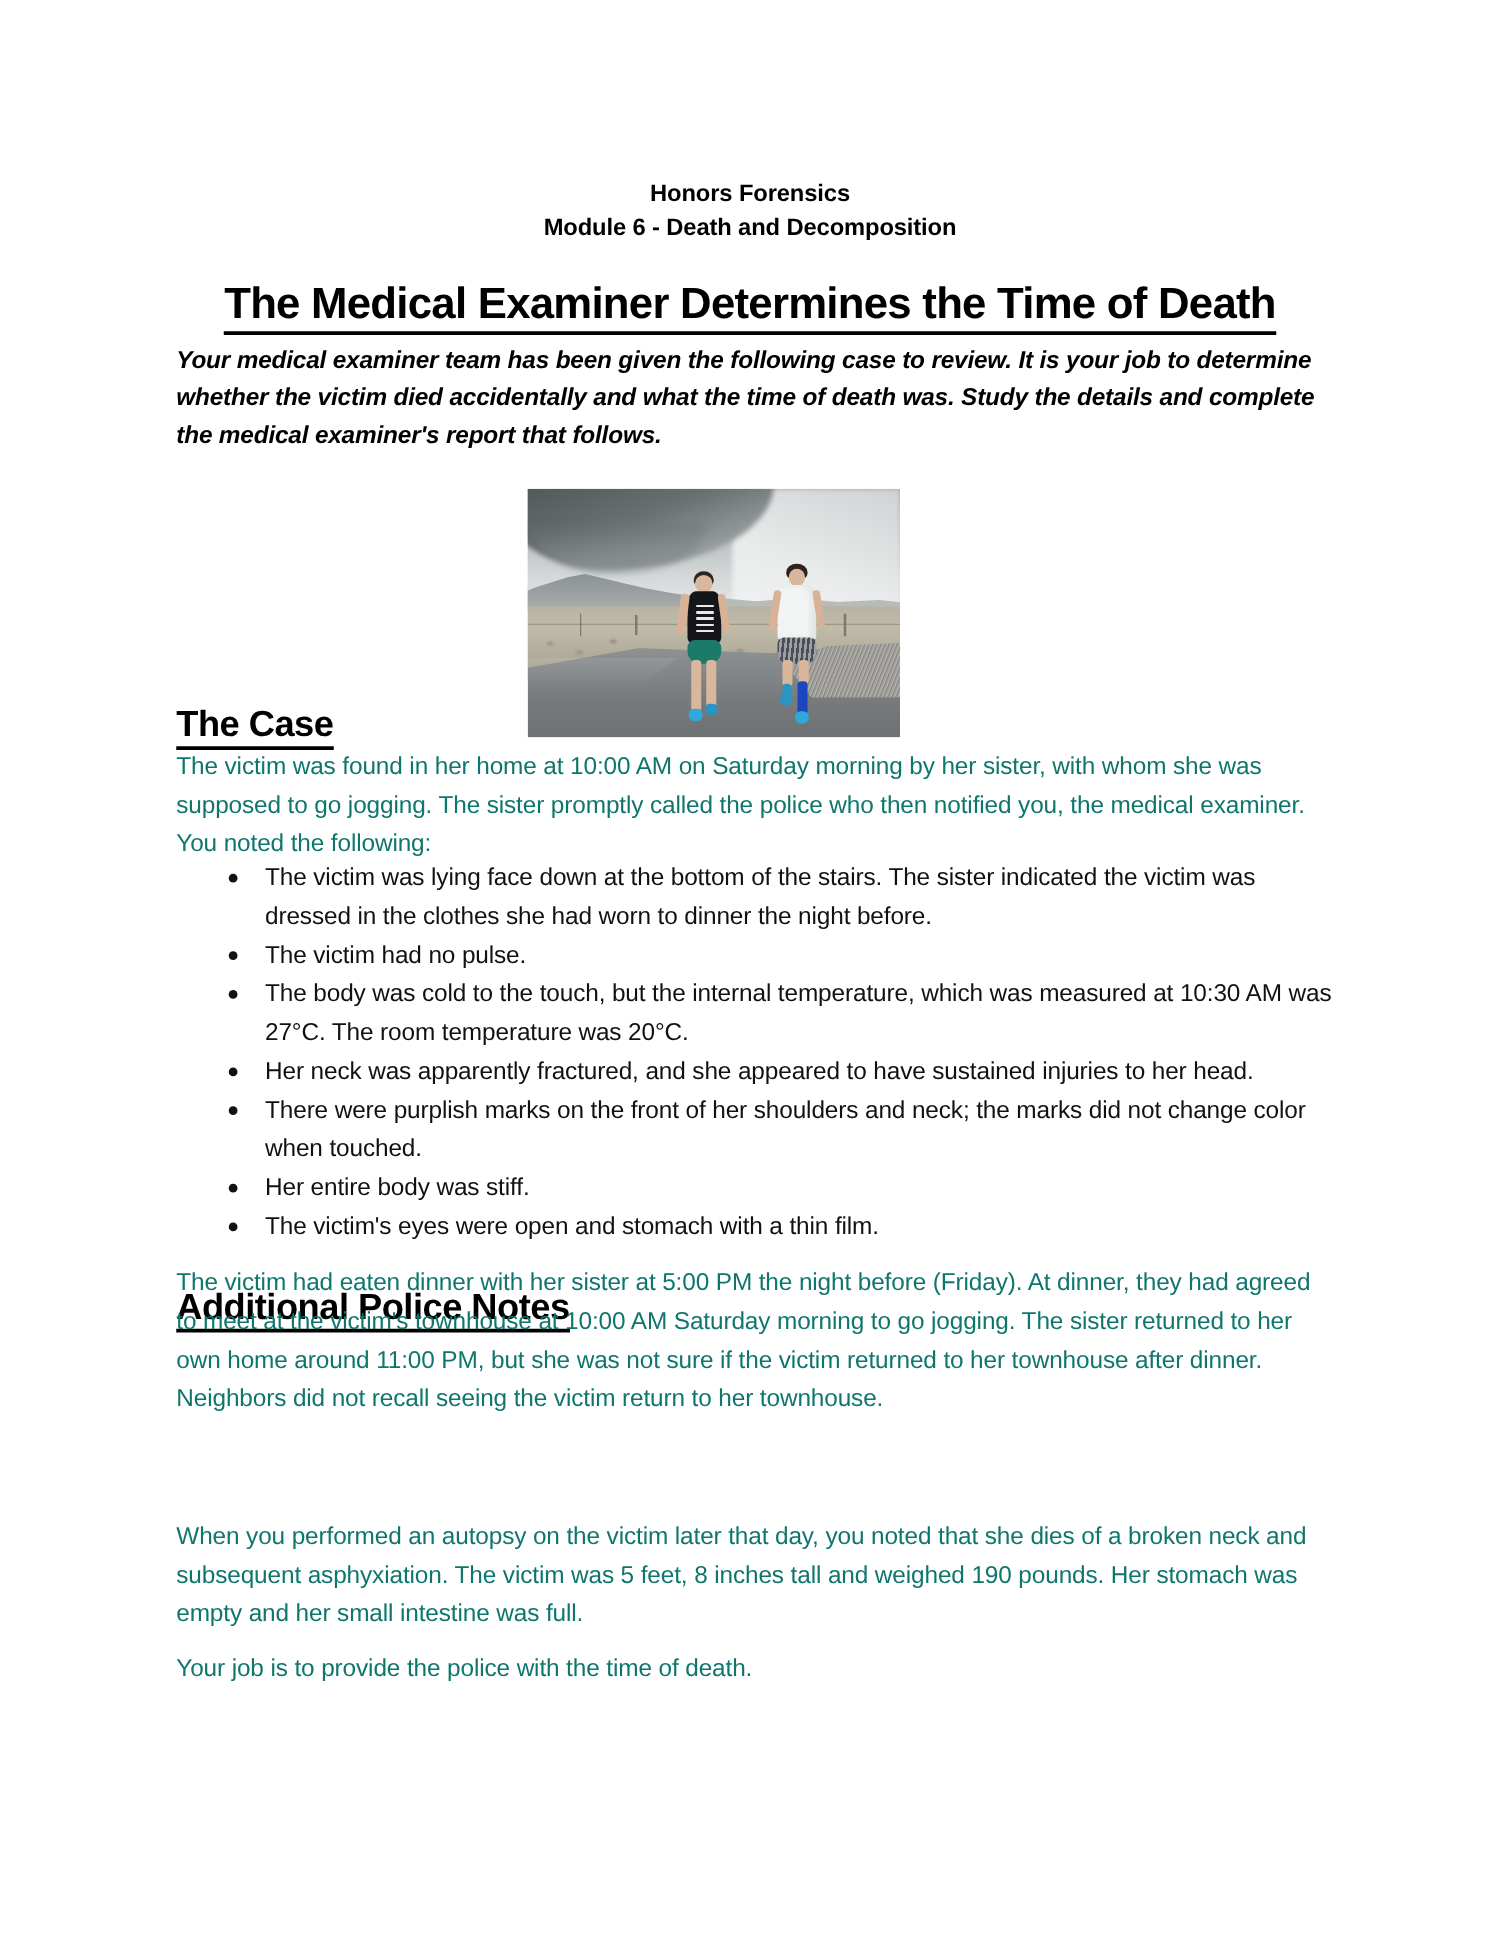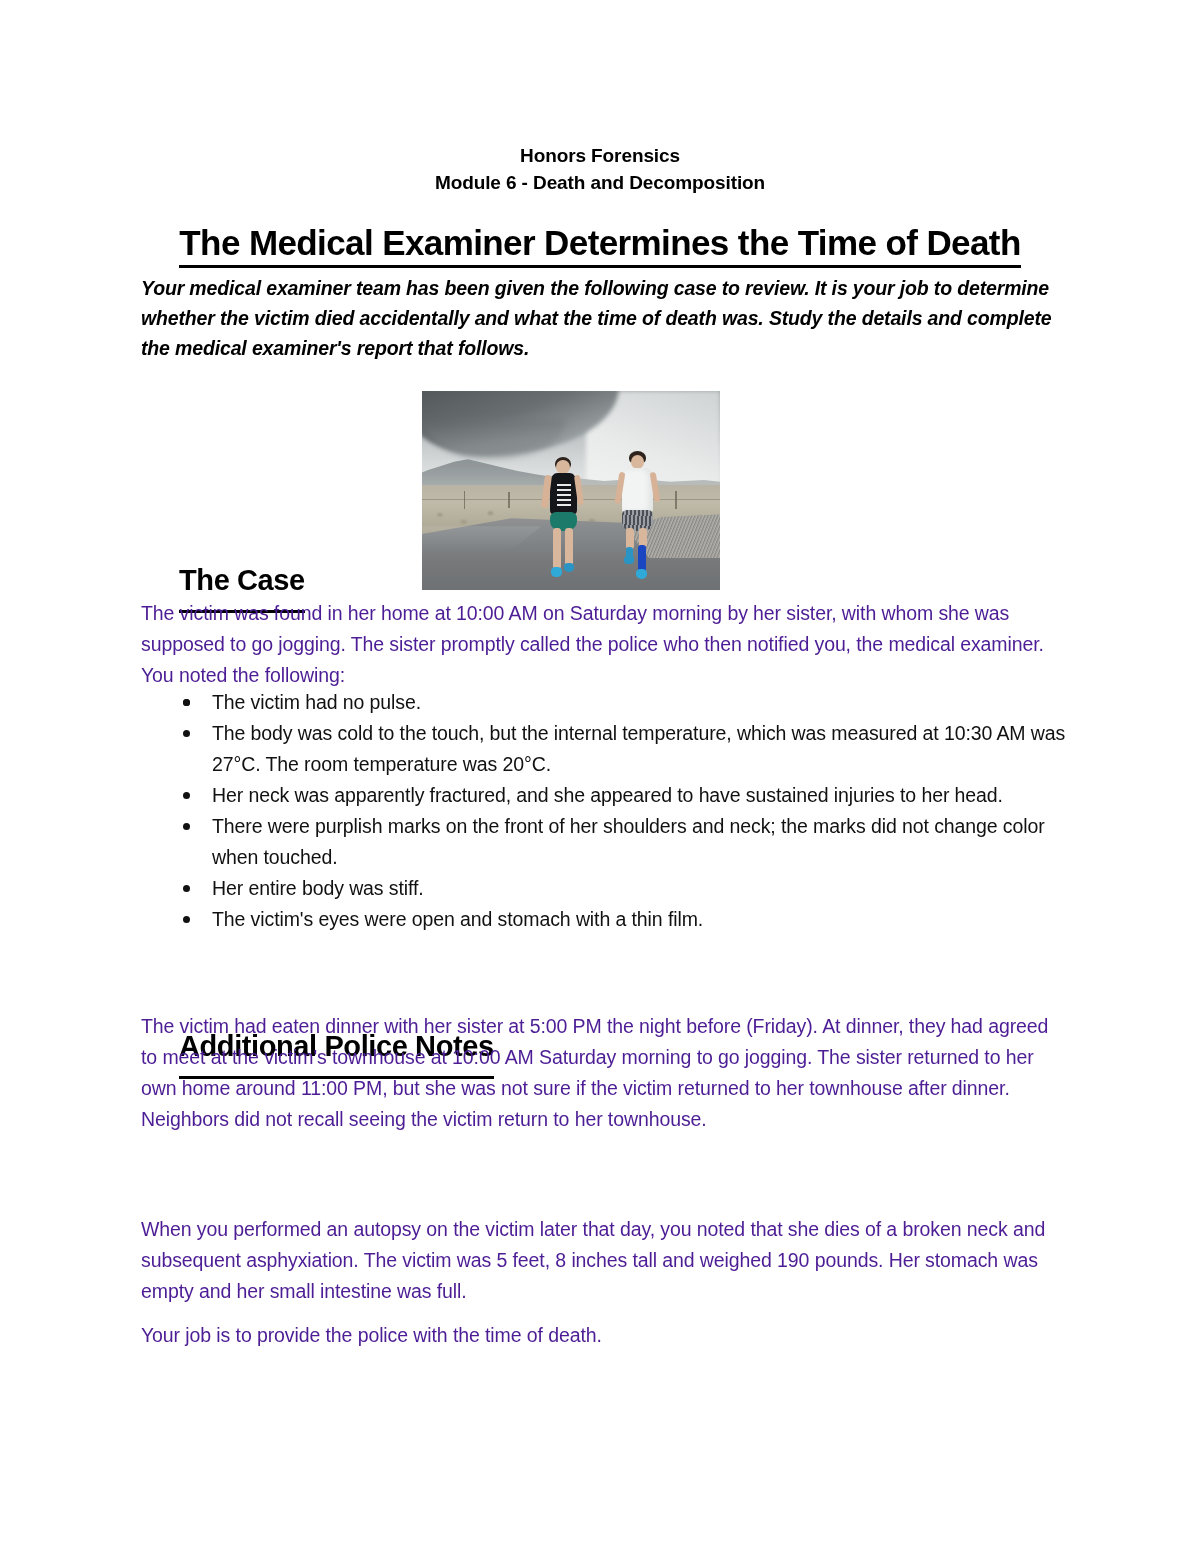--- a/index.html
+++ b/index.html
@@ -217,36 +217,35 @@
   .sec-head {
     position: absolute;
     left: 141px;
     font-size: 29px;
     font-weight: bold;
     letter-spacing: -0.4px;
     white-space: nowrap;
   }
   .sec-head span {
     border-bottom: 3px solid #000;
-    padding-bottom: 14px;
-    margin-left: 38px;
+    padding-bottom: 1px;
   }
   #sec-case { top: 564px; }
   #sec-notes { top: 1030px; }
 
   
   .body-text {
     position: absolute;
     left: 141px;
     width: 925px;
     font-size: 19.5px;
     line-height: 31px;
     letter-spacing: -0.1px;
     text-align: left;
-    color: #4c1d95;
+    color: #0f766e;
   }
   #case-intro { top: 598px; }
   #notes-p1 { top: 1011px; }
   #notes-p2 { top: 1214px; }
   #notes-p3 { top: 1320px; }
 
   
   .bullets {
     position: absolute;
     left: 181px;
@@ -342,21 +341,21 @@
       </div>
     </div>
   </div>
 
   <div class="sec-head" id="sec-case">
     <span>The Case</span>
   </div>
   <div class="body-text" id="case-intro">The victim was found in her home at 10:00 AM on Saturday morning by her sister, with whom she was supposed to go jogging. The sister promptly called the police who then notified you, the medical examiner. You noted the following:</div>
 
   <ul class="bullets">
-    <li><span class="dot"></span></li>
+    <li><span class="dot"></span><span>The victim was lying face down at the bottom of the stairs. The sister indicated the victim was dressed in the clothes she had worn to dinner the night before.</span></li>
     <li><span class="dot"></span><span>The victim had no pulse.</span></li>
     <li><span class="dot"></span><span>The body was cold to the touch, but the internal temperature, which was measured at 10:30 AM was 27°C. The room temperature was 20°C.</span></li>
     <li><span class="dot"></span><span>Her neck was apparently fractured, and she appeared to have sustained injuries to her head.</span></li>
     <li><span class="dot"></span><span>There were purplish marks on the front of her shoulders and neck; the marks did not change color when touched.</span></li>
     <li><span class="dot"></span><span>Her entire body was stiff.</span></li>
     <li><span class="dot"></span><span>The victim's eyes were open and stomach with a thin film.</span></li>
   </ul>
 
   <div class="sec-head" id="sec-notes">
     <span>Additional Police Notes</span>

